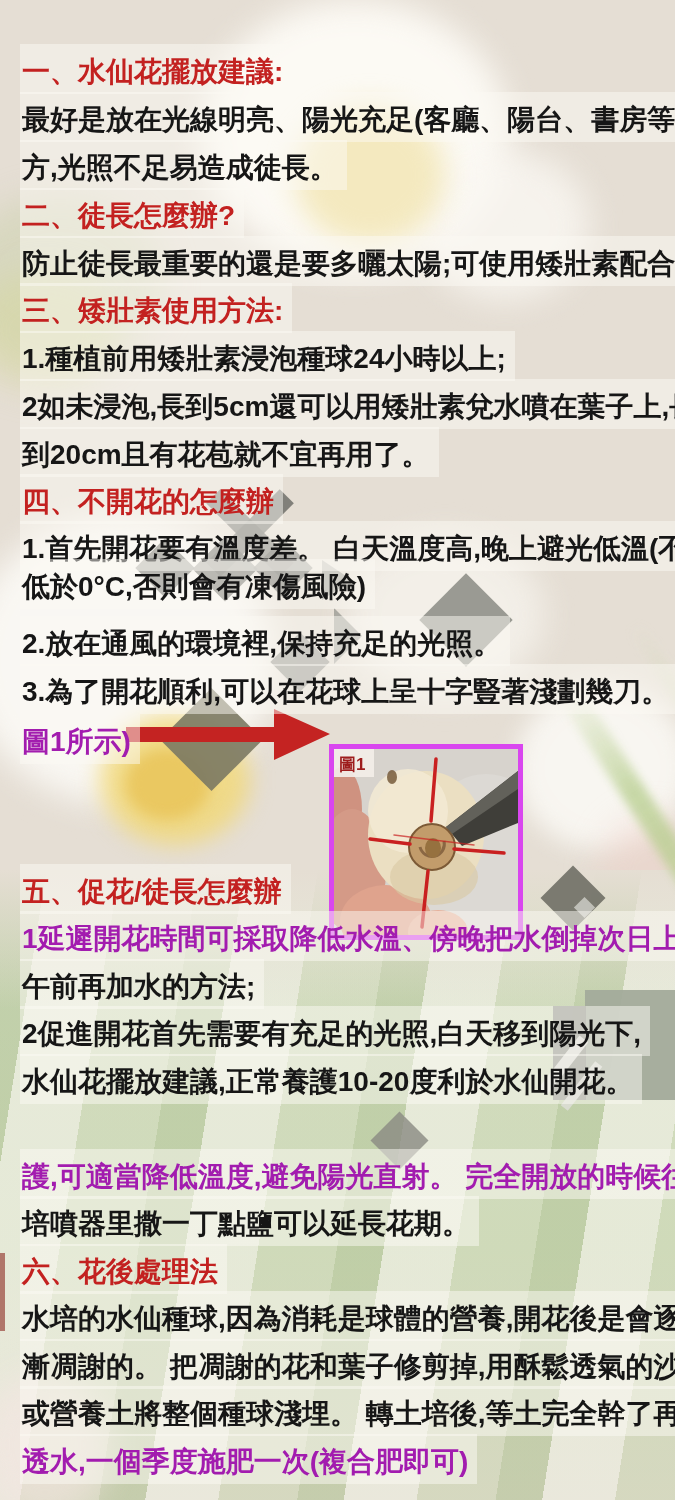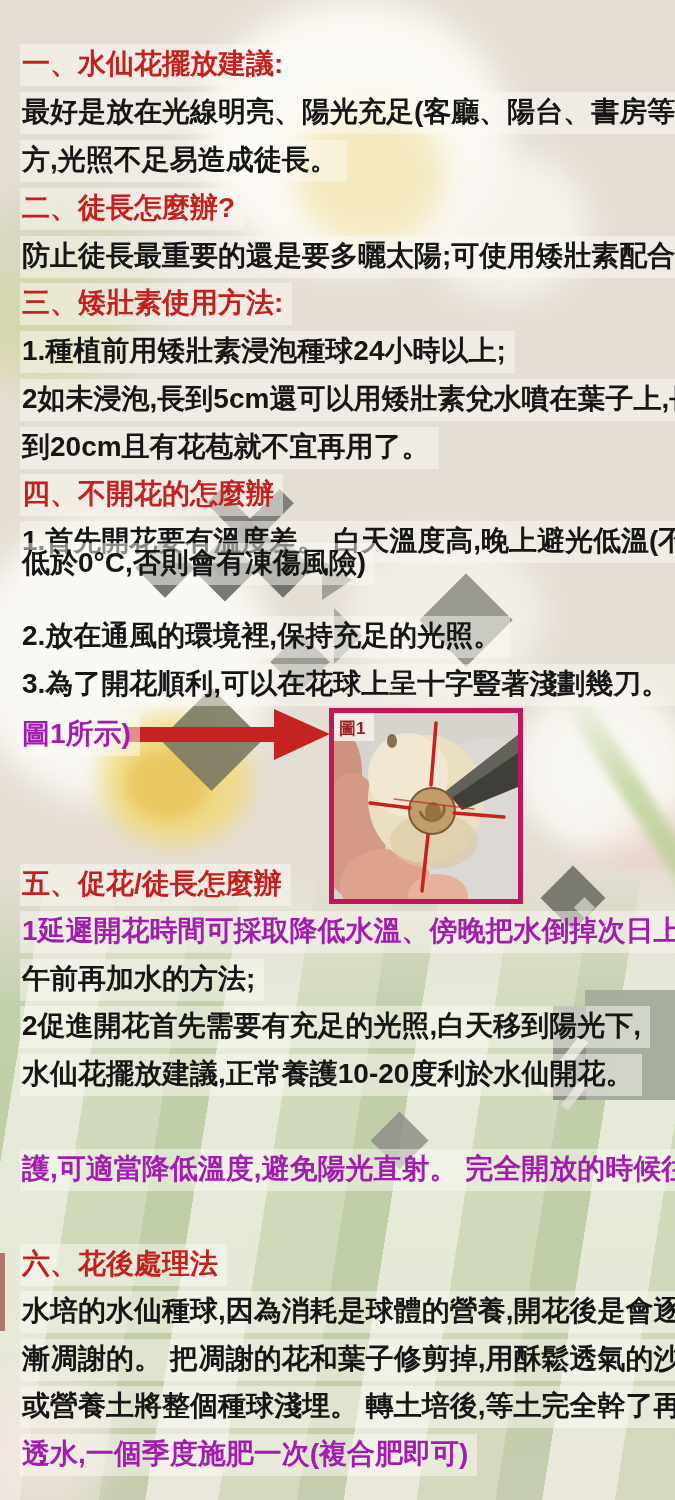--- a/index.html
+++ b/index.html
@@ -47,28 +47,28 @@
   .wm-g{left:550px;top:875px;width:46px;height:46px;background:#68685f;transform:rotate(45deg);}
   .wm-g2{left:577px;top:900px;width:15px;height:15px;background:#cbcbc4;transform:rotate(45deg);}
   .wm-d3{left:379px;top:1120px;width:41px;height:41px;background:#8a8a82;transform:rotate(45deg);opacity:.8;}
   .wm-block{left:585px;top:990px;width:90px;height:110px;background:#a3ab9b;opacity:.95;}
   .wm-blockl{left:553px;top:1006px;width:33px;height:94px;background:#8d8e87;opacity:.95;}
   .wm-sl1{left:558px;top:1032px;width:11px;height:66px;background:#e8e8e2;transform:rotate(38deg);}
   .wm-sl2{left:577px;top:1058px;width:9px;height:56px;background:#dededa;transform:rotate(38deg);opacity:.8;}
   .wm-redstrip{left:0;top:1253px;width:5px;height:78px;background:#8c2a22;opacity:.6;}
   
   .line{position:absolute;left:20px;white-space:nowrap;font-weight:bold;font-size:28px;
-        line-height:34px;padding:3px 9px 5px 2px;background:rgba(252,249,243,.5);z-index:5;
+        line-height:34px;padding:11px 9px 5px 2px;background:rgba(252,249,243,.5);z-index:5;
         letter-spacing:0px;}
   .hd{color:#c32120;}
   .rd{color:#a21caf;}
   .bk{color:#161616;}
   
-  #figure1{position:absolute;left:329px;top:708px;width:184px;height:186px;
-           border:5px solid #be185d;background:#f0abfc;z-index:4;}
+  #figure1{position:absolute;left:329px;top:744px;width:184px;height:186px;
+           border:5px solid #d946ef;background:#f0abfc;z-index:4;}
   #arrow{position:absolute;left:126px;top:706px;width:204px;height:56px;z-index:4;}
 </style>
 </head>
 <body>
 
 <div id="stage">
 
   <div>
     <div class="blob b1"></div>
     <div class="blob b2"></div>
@@ -145,29 +145,30 @@
   <div class="line bk" style="top:92px">最好是放在光線明亮、陽光充足(客廳、陽台、書房等)的地</div>
   <div class="line hd" style="top:188px">二、徒長怎麼辦?</div>
   <div class="line bk" style="top:140px">方,光照不足易造成徒長。</div>
   <div class="line bk" style="top:236px">防止徒長最重要的還是要多曬太陽;可使用矮壯素配合。</div>
   <div class="line hd" style="top:283px">三、矮壯素使用方法:</div>
   <div class="line bk" style="top:331px">1.種植前用矮壯素浸泡種球24小時以上;</div>
   <div class="line bk" style="top:379px">2如未浸泡,長到5cm還可以用矮壯素兌水噴在葉子上,長</div>
   <div class="line bk" style="top:427px">到20cm且有花苞就不宜再用了。</div>
   <div class="line hd" style="top:474px">四、不開花的怎麼辦</div>
   <div class="line bk" style="top:521px">1.首先開花要有溫度差。 白天溫度高,晚上避光低溫(不得</div>
-  <div class="line bk" style="top:543px">低於0°C,否則會有凍傷風險)</div>
+  <div class="line bk" style="top:559px">低於0°C,否則會有凍傷風險)</div>
   <div class="line bk" style="top:616px">2.放在通風的環境裡,保持充足的光照。</div>
   <div class="line bk" style="top:664px">3.為了開花順利,可以在花球上呈十字豎著淺劃幾刀。 (如</div>
   <div class="line rd" style="top:714px">圖1所示)</div>
   <div class="line hd" style="top:864px">五、促花/徒長怎麼辦</div>
   <div class="line rd" style="top:911px">1延遲開花時間可採取降低水溫、傍晚把水倒掉次日上</div>
   <div class="line bk" style="top:959px">午前再加水的方法;</div>
   <div class="line bk" style="top:1006px">2促進開花首先需要有充足的光照,白天移到陽光下,</div>
   <div class="line bk" style="top:1054px">水仙花擺放建議,正常養護10-20度利於水仙開花。</div>
   <div class="line rd" style="top:1149px">護,可適當降低溫度,避免陽光直射。 完全開放的時候往水</div>
+  <div class="line bk" style="top:1196px">培噴器里撒一丁點鹽可以延長花期。</div>
   <div class="line hd" style="top:1244px">六、花後處理法</div>
   <div class="line bk" style="top:1291px">水培的水仙種球,因為消耗是球體的營養,開花後是會逐</div>
   <div class="line bk" style="top:1339px">漸凋謝的。 把凋謝的花和葉子修剪掉,用酥鬆透氣的沙土</div>
   <div class="line bk" style="top:1386px">或營養土將整個種球淺埋。 轉土培後,等土完全幹了再澆</div>
   <div class="line rd" style="top:1434px">透水,一個季度施肥一次(複合肥即可)</div>
 
 </div>
 
 </body></html>

